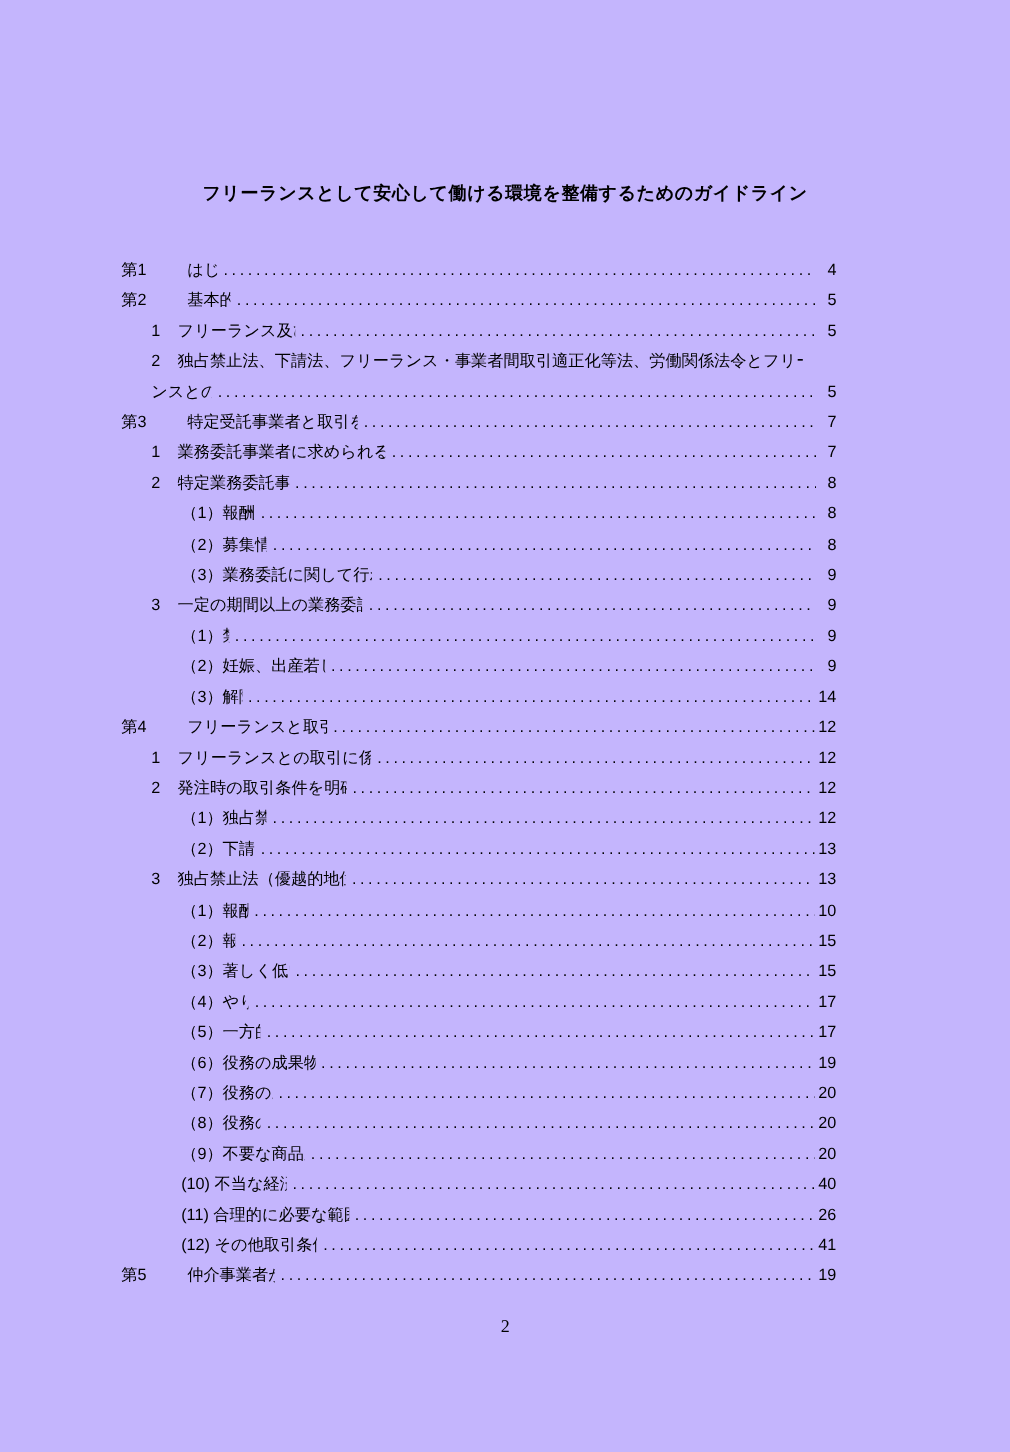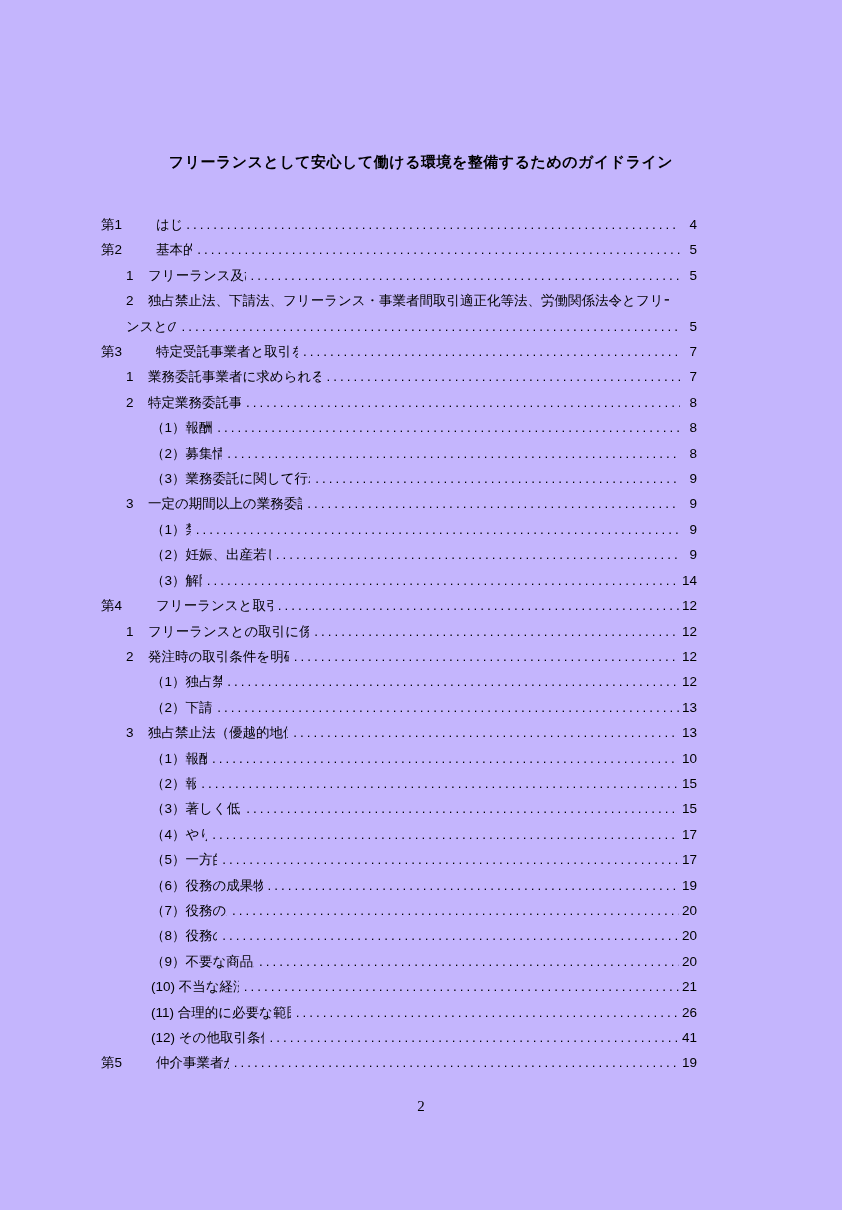--- a/index.html
+++ b/index.html
@@ -264,21 +264,21 @@
       <div class="row lv2">
 
     <span class="label">（9）不要な商品又は役務の購入・利用強制</span>
     <span class="leader">................................................................................................................................................................</span>
     <span class="pg">20</span>
   </div>
       <div class="row lv2">
 
     <span class="label">(10) 不当な経済上の利益の提供要請</span>
     <span class="leader">................................................................................................................................................................</span>
-    <span class="pg">21</span>
+    <span class="pg">40</span>
   </div>
       <div class="row lv2">
 
     <span class="label">(11) 合理的に必要な範囲を超えた秘密保持義務等の一方的な設定</span>
     <span class="leader">................................................................................................................................................................</span>
     <span class="pg">26</span>
   </div>
       <div class="row lv2">
 
     <span class="label">(12) その他取引条件の一方的な設定・変更・実施</span>

